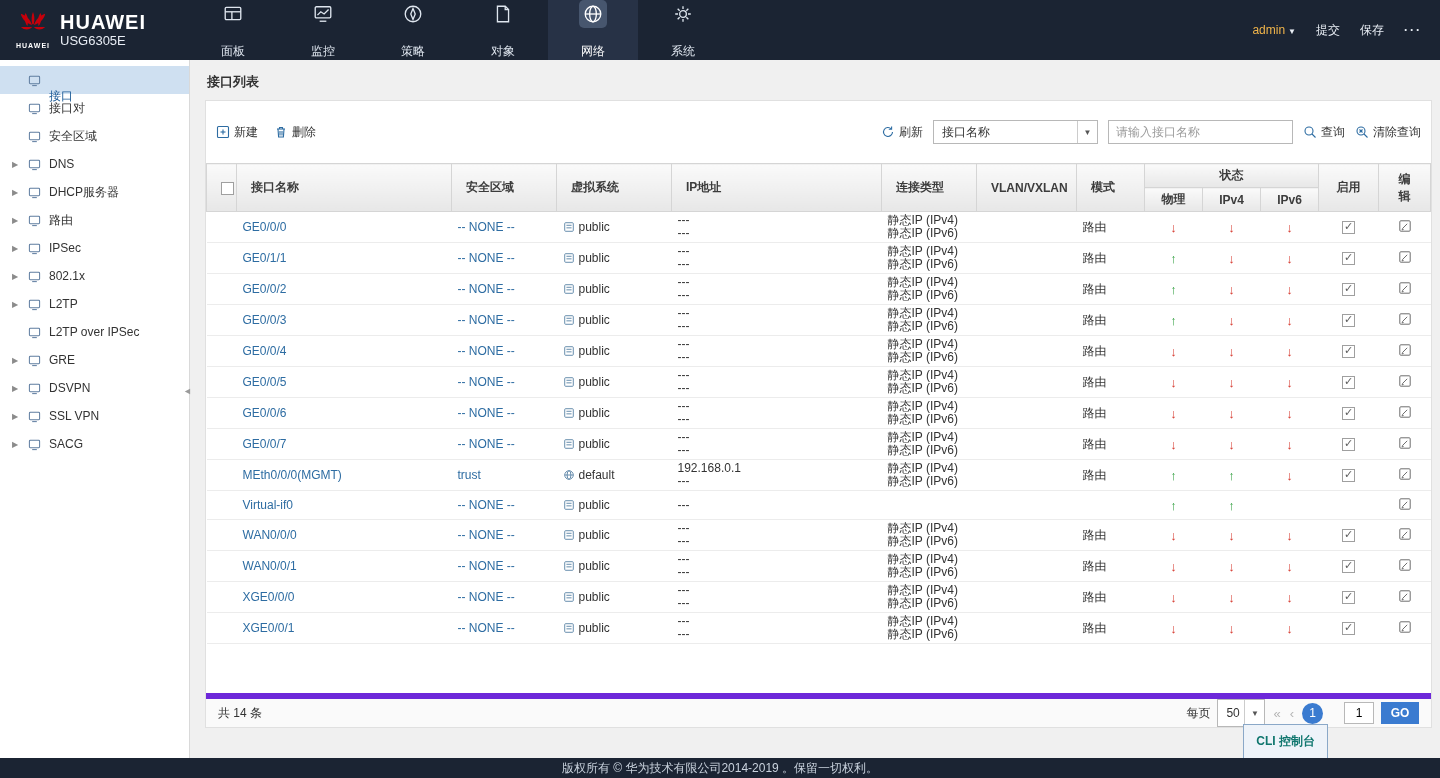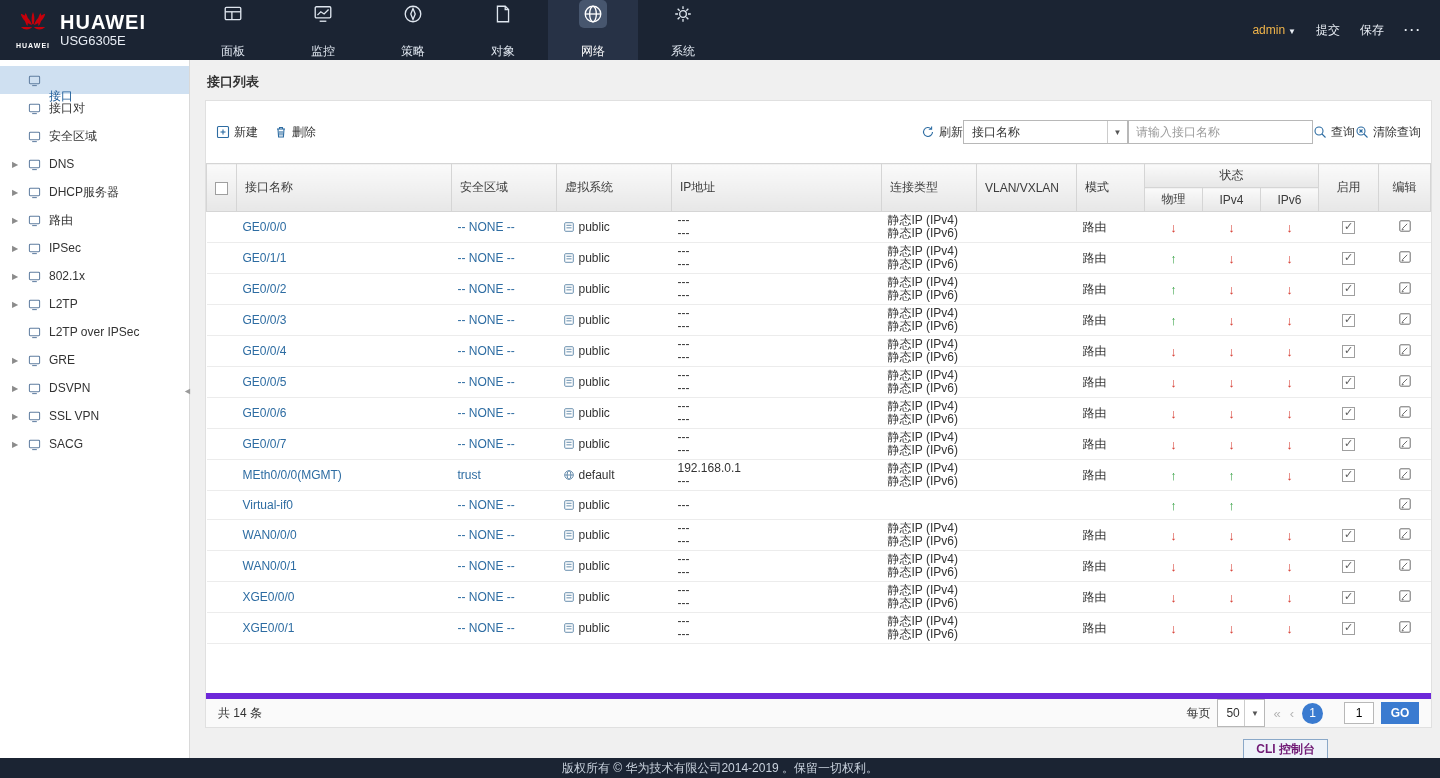--- a/index.html
+++ b/index.html
@@ -41,29 +41,29 @@
   .side-item.selected .s-label { color:#1c5a96;margin-top:32px; }
   .sidebar-collapse { position:absolute; left:183px; top:386px; color:#9a9a9a; font-size:9px; z-index:5; cursor:pointer; }
   
   .main { flex:1; display:flex; flex-direction:column; padding:0 8px 0 15px; overflow:hidden; }
   .page-title { padding:13px 2px 9px 2px; font-weight:bold; font-size:13px; color:#333; }
   .panel { background:#fff; border:1px solid #e0e0e0; flex:1; margin-bottom:30px; display:flex; flex-direction:column; overflow:hidden; }
   .toolbar { display:flex; align-items:center; padding:19px 10px; gap:16px; }
   .tool-btn { display:flex; align-items:center; gap:4px; cursor:pointer; color:#333; }
   .tool-btn .t-icon { color:#2d6ca2; display:flex; }
   .t-icon svg { width:14px; height:14px; fill:none; stroke:currentColor; stroke-width:1.1; }
-  .tool-right { margin-left:auto; display:flex; align-items:center; }
+  .tool-right { margin-left:auto; display:flex; align-items:center; gap:10px; }
   .combo { border:1px solid #b8b8b8; height:24px; background:#fff; display:flex; align-items:center; justify-content:space-between; padding:0 0 0 8px; cursor:pointer; }
   .combo-filter { width:165px; }
   .combo .caret-box { border-left:1px solid #ccc; height:100%; width:20px; display:flex; align-items:center; justify-content:center; color:#555; font-size:8px; }
   .search-input { width:185px; height:24px; border:1px solid #b8b8b8; padding:0 7px; font-size:12px; font-family:inherit; color:#333; }
   .search-input::placeholder { color:#9b9b9b; }
   
   table { width:100%; border-collapse:collapse; table-layout:fixed; }
-  thead th { background:linear-gradient(#fafafa,#e7e7e7); border:1px solid #d5d5d5; font-size:12px; color:#3c3c3c; font-weight:normal; padding:3px 8px; height:17px; }
+  thead th { background:linear-gradient(#fafafa,#e7e7e7); border:1px solid #d5d5d5; font-size:12px; color:#3c3c3c; font-weight:bold; padding:3px 14px; height:17px; }
   thead th.al { text-align:left; }
   thead th.ctr { text-align:center; }
   thead tr:first-child th { border-top:1px solid #d5d5d5; }
   tbody td { border-bottom:1px solid #ececec; padding:2px 6px; height:29px; vertical-align:middle; font-size:12px; color:#333; }
   tbody td.c-st, tbody td.c-en, tbody td.c-ed { text-align:center; }
   .lnk { color:#2d6ca2; text-decoration:none; cursor:pointer; }
   .c-lines div { line-height:13px; }
   .c-vsys { white-space:nowrap; }
   .vsys-ic { display:inline-flex; vertical-align:-2px; color:#5f87a8; margin-right:4px; }
   .vsys-ic svg { width:12px; height:12px; fill:none; stroke:currentColor; stroke-width:1.1; }
@@ -76,21 +76,21 @@
   .panel-spacer { flex:1; }
   
   .table-footer { border-top:6px solid #6d28d9; background:#fafafa; height:34px; display:flex; align-items:center; padding:0 12px; }
   .pager { margin-left:auto; display:flex; align-items:center; gap:7px; }
   .combo-pp { width:48px; height:28px; }
   .pg-arrow { color:#b5b5b5; font-size:13px; cursor:default; padding:0 1px; }
   .pg-current { width:21px; height:21px; border-radius:50%; background:#3a7bd0; color:#fff; display:flex; align-items:center; justify-content:center; font-size:12px; cursor:pointer; }
   .goto-input { width:30px; height:22px; border:1px solid #b8b8b8; text-align:center; font-size:12px; font-family:inherit; margin-left:14px; }
   .go-btn { width:38px; height:22px; background:#3a7bd0; color:#fff; border:none; font-size:12px; font-weight:bold; cursor:pointer; font-family:inherit; }
   
-  .cli-button { position:absolute; right:112px; bottom:20px; height:19px; padding:8px 12px; background:#eef3f9; border:1px solid #8aa8c8; border-bottom:none; color:#701a75; font-weight:bold; display:flex; align-items:center; cursor:pointer; }
+  .cli-button { position:absolute; right:112px; bottom:20px; height:34px; padding:8px 12px; background:#eef3f9; border:1px solid #8aa8c8; border-bottom:none; color:#0f766e; font-weight:bold; display:flex; align-items:center; cursor:pointer; }
   .bottombar { position:absolute; left:0; bottom:0; width:100%; height:20px; background:#1b2433; color:#c9d2dd; text-align:center; line-height:20px; font-size:12px; }
 </style>
 </head>
 <body>
 
 <div class="topbar">
   <div class="brand">
     <div class="logo-block">
       <svg viewBox="0 0 32 32">
         <g fill="#c7000b">

